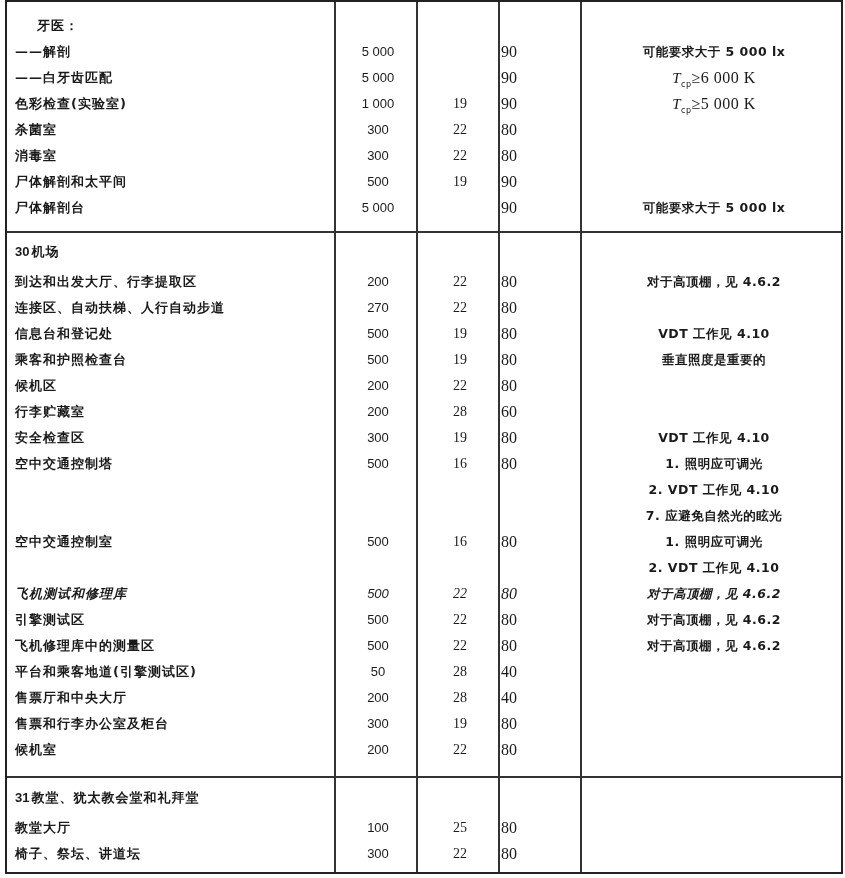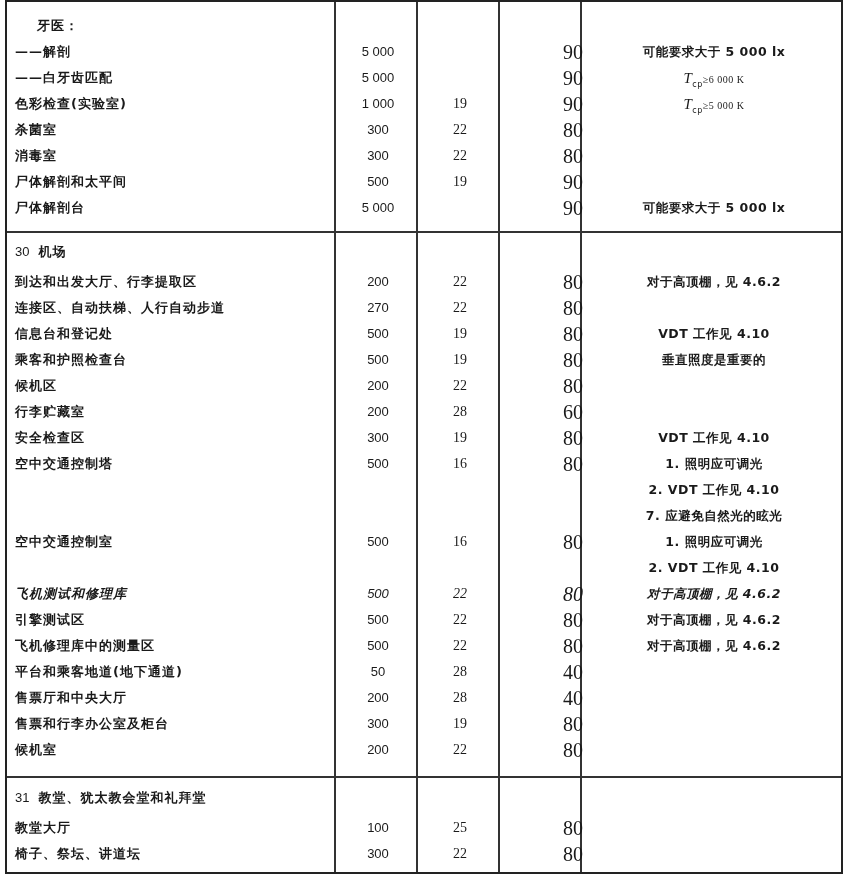--- a/index.html
+++ b/index.html
@@ -9,27 +9,27 @@
          border-left: 2px solid #222; border-right: 2px solid #222; border-bottom: 2px solid #222;
          border-top: 2px solid #222; box-sizing: border-box; }
   .vline { position: absolute; top: 0; bottom: 0; width: 1.5px; background: #333; }
   .hline { position: absolute; left: 0; right: 0; height: 1.5px; background: #333; }
   .section { position: absolute; left: 0; right: 0; }
   .row { position: absolute; left: 0; right: 0; height: 26px; font-size: 13px; line-height: 26px; }
   .c-name { position: absolute; left: 8px; width: 320px; font-weight: bold; white-space: nowrap;
             font-family: "DejaVu Sans", "Liberation Sans", sans-serif; font-size: 13px; letter-spacing: 1px; }
   .c-em { position: absolute; left: 330px; width: 82px; text-align: center; font-family: "Liberation Sans", sans-serif; }
   .c-ugr { position: absolute; left: 412px; width: 82px; text-align: center; font-family: "Liberation Serif", serif; font-size: 14px; }
-  .c-ra { position: absolute; left: 494px; width: 82px; text-align: right; font-family: "Liberation Serif", serif; font-size: 20px; }
+  .c-ra { position: absolute; left: 494px; width: 82px; text-align: left; font-family: "Liberation Serif", serif; font-size: 16px; }
   .c-note { position: absolute; left: 582px; width: 250px; white-space: nowrap;
             font-family: "DejaVu Sans", "Liberation Sans", sans-serif; font-weight: bold; font-size: 12.5px; letter-spacing: 0.5px; text-align: center; }
-  .c-note .num { font-family: "Liberation Serif", serif; font-weight: normal; font-size: 10px; }
+  .c-note .num { font-family: "Liberation Serif", serif; font-weight: normal; font-size: 16px; }
   .sec-title { position: absolute; left: 8px; font-weight: bold; white-space: nowrap;
                font-family: "DejaVu Sans", "Liberation Sans", sans-serif; font-size: 13px; letter-spacing: 1px; }
-  .sec-title .no { font-weight: normal; font-family: "Liberation Sans", sans-serif; margin-right: 9px; letter-spacing: 0; }
+  .sec-title .no { font-weight: bold; font-family: "Liberation Sans", sans-serif; margin-right: 2px; letter-spacing: 0; }
 </style>
 </head>
 <body>
 
 <div class="tbl">
   <div class="vline" style="left:327px"></div>
   <div class="vline" style="left:409px"></div>
   <div class="vline" style="left:491px"></div>
   <div class="vline" style="left:573px"></div>
   <div class="hline" style="top:229px"></div>
@@ -197,21 +197,21 @@
         <span class="c-note">对于高顶棚，见 4.6.2</span>
       </div>
       <div class="row" style="top: 631px;">
         <span class="c-name">飞机修理库中的测量区</span>
         <span class="c-em">500</span>
         <span class="c-ugr">22</span>
         <span class="c-ra">80</span>
         <span class="c-note">对于高顶棚，见 4.6.2</span>
       </div>
       <div class="row" style="top: 657px;">
-        <span class="c-name">平台和乘客地道(地下通道)</span>
+        <span class="c-name">平台和乘客地道(引擎测试区)</span>
         <span class="c-em">50</span>
         <span class="c-ugr">28</span>
         <span class="c-ra">40</span>
         <span class="c-note"></span>
       </div>
       <div class="row" style="top: 683px;">
         <span class="c-name">售票厅和中央大厅</span>
         <span class="c-em">200</span>
         <span class="c-ugr">28</span>
         <span class="c-ra">40</span>

